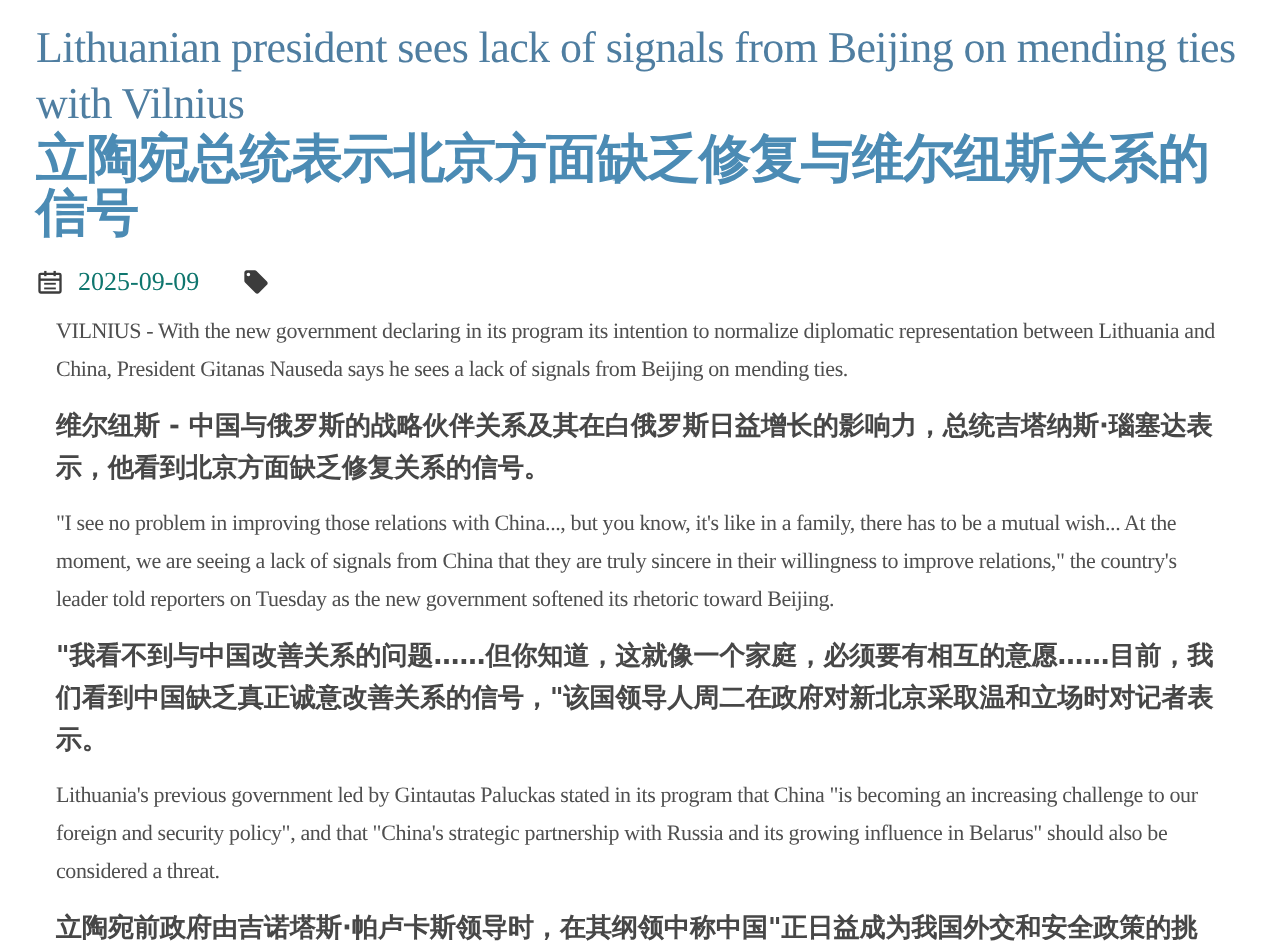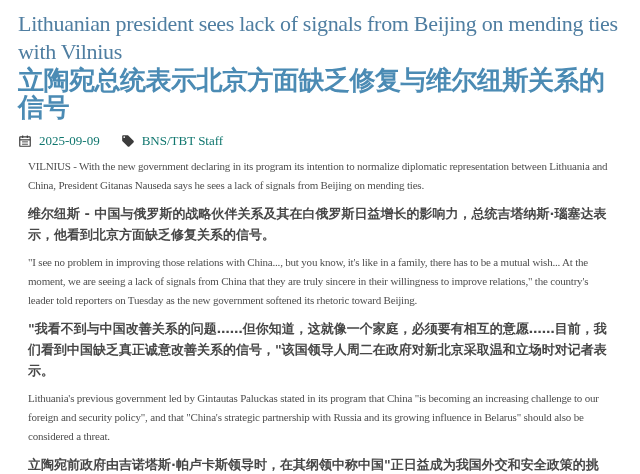--- a/index.html
+++ b/index.html
@@ -88,21 +88,20 @@
         <line x1="7" y1="13.5" x2="17" y2="13.5" stroke-width="1.6"></line>
         <line x1="7" y1="17.5" x2="17" y2="17.5" stroke-width="1.6"></line>
       </svg>
     </span>
     <span class="date">2025-09-09</span>
     <span class="icon">
       <svg width="14" height="14" viewBox="0 0 24 24" fill="#3c3c3c">
         <path d="M21.41 11.58l-9-9C12.05 2.22 11.55 2 11 2H4c-1.1 0-2 .9-2 2v7c0 .55.22 1.05.59 1.42l9 9c.36.36.86.58 1.41.58s1.05-.22 1.41-.59l7-7c.37-.36.59-.86.59-1.41s-.22-1.06-.59-1.42zM5.5 7C4.67 7 4 6.33 4 5.5S4.67 4 5.5 4 7 4.67 7 5.5 6.33 7 5.5 7z"></path>
       </svg>
     </span>
-    <span class="authors-en">BNS/TBT Staff</span>
   </div>
 
   <div class="body-block">
     <p class="para en">VILNIUS - With the new government declaring in its program its intention to normalize diplomatic representation between Lithuania and China, President Gitanas Nauseda says he sees a lack of signals from Beijing on mending ties.</p>
     <p class="para zh">维尔纽斯 - 中国与俄罗斯的战略伙伴关系及其在白俄罗斯日益增长的影响力，总统吉塔纳斯·瑙塞达表示，他看到北京方面缺乏修复关系的信号。</p>
     <p class="para en">"I see no problem in improving those relations with China..., but you know, it's like in a family, there has to be a mutual wish... At the moment, we are seeing a lack of signals from China that they are truly sincere in their willingness to improve relations," the country's leader told reporters on Tuesday as the new government softened its rhetoric toward Beijing.</p>
     <p class="para zh">"我看不到与中国改善关系的问题……但你知道，这就像一个家庭，必须要有相互的意愿……目前，我们看到中国缺乏真正诚意改善关系的信号，"该国领导人周二在政府对新北京采取温和立场时对记者表示。</p>
     <p class="para en">Lithuania's previous government led by Gintautas Paluckas stated in its program that China "is becoming an increasing challenge to our foreign and security policy", and that "China's strategic partnership with Russia and its growing influence in Belarus" should also be considered a threat.</p>
     <p class="para zh">立陶宛前政府由吉诺塔斯·帕卢卡斯领导时，在其纲领中称中国"正日益成为我国外交和安全政策的挑战"，并称"中国与俄罗斯的战略伙伴关系及其在白俄罗斯日益增长的影响力"也应被视为威胁。</p>
   </div>

